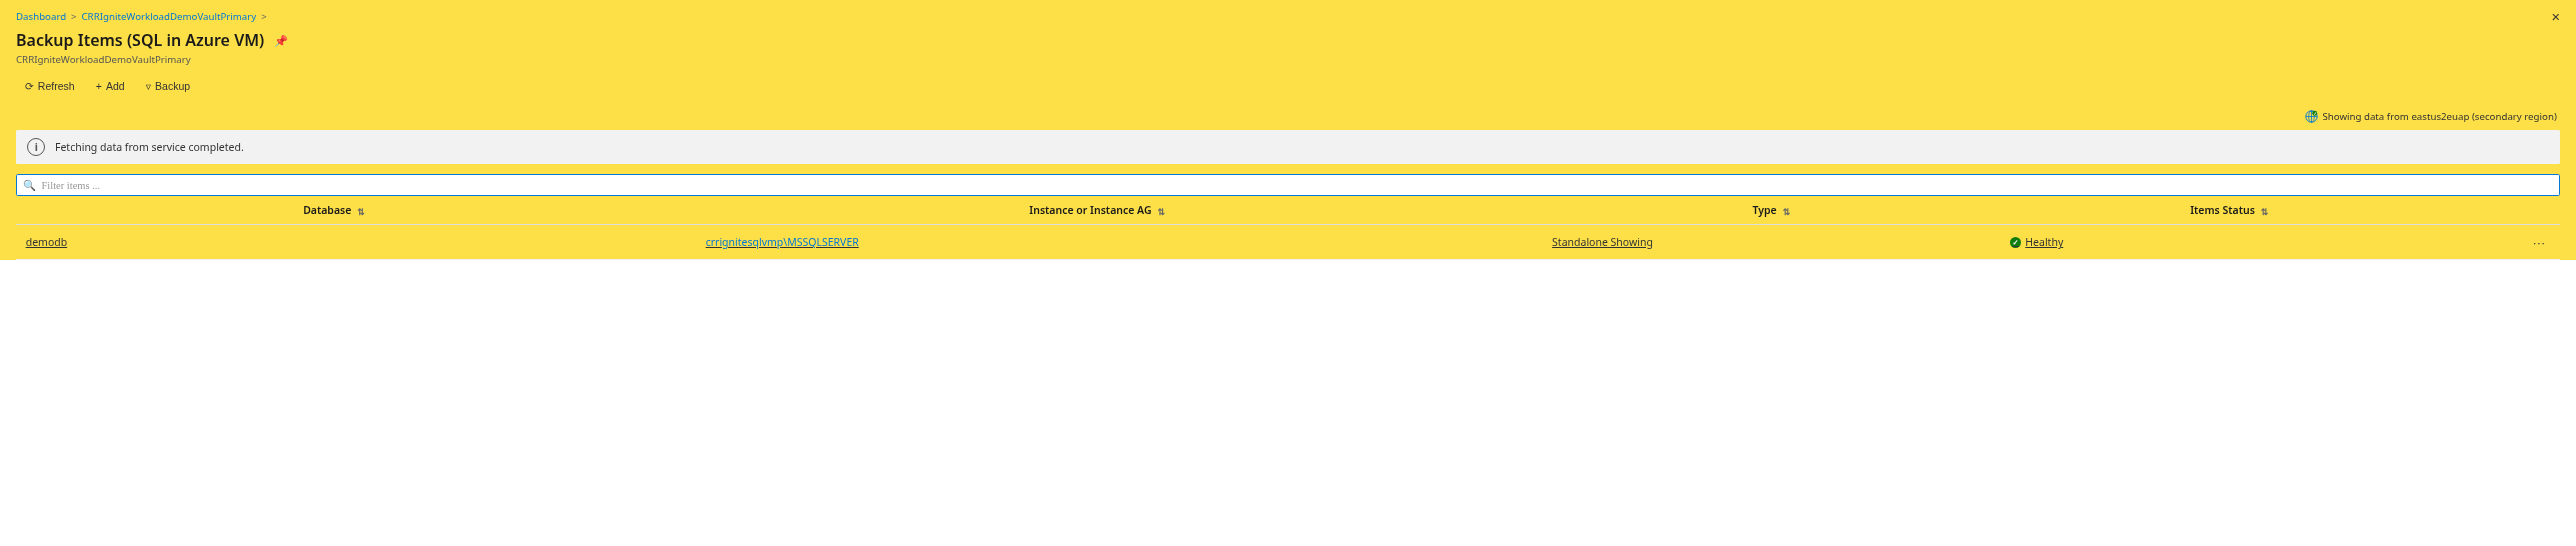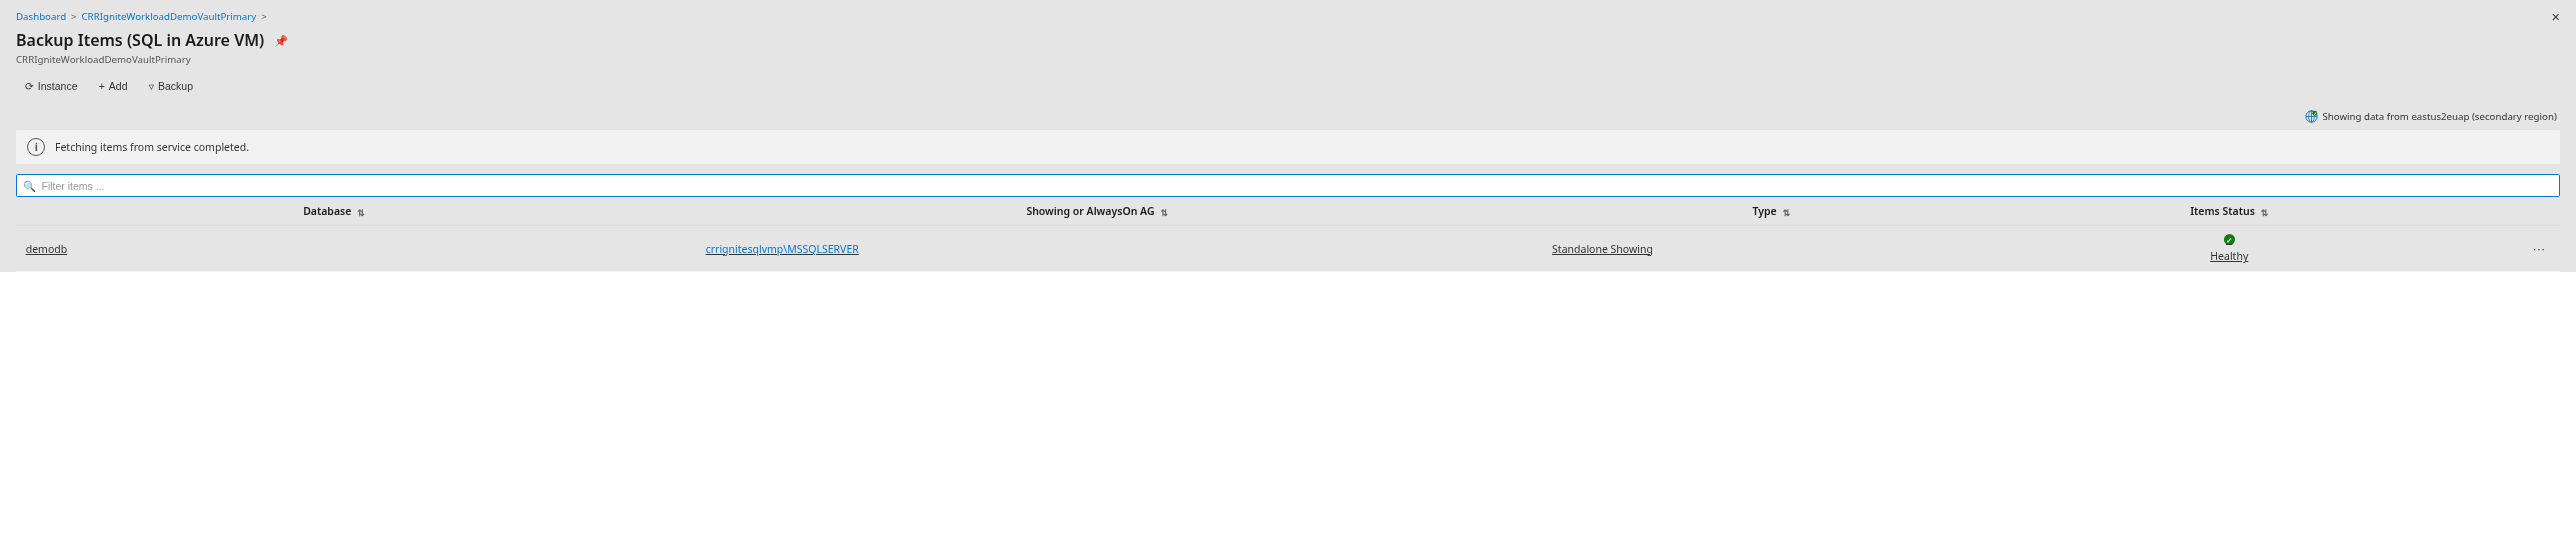--- a/index.html
+++ b/index.html
@@ -5,21 +5,21 @@
     * { box-sizing: border-box; margin: 0; padding: 0; }
     body {
       font-family: 'Segoe UI', system-ui, sans-serif;
       font-size: 10.5px;
       background: #fff;
       color: #333;
     }
     .container {
       width: 100%;
       max-width: 2576px;
-      background: #e5e5e5;
+      background: #fde047;
       padding: 9.7px 16px 0 16px;
       position: relative;
     }
     .breadcrumb {
       display: flex;
       align-items: center;
       gap: 4.9px;
       font-size: 9.7px;
       margin-bottom: 6.5px;
     }
@@ -137,20 +137,21 @@
       margin-right: 4.9px;
       font-size: 10.5px;
     }
     .filter-input {
       border: none;
       outline: none;
       width: 100%;
       font-size: 10.5px;
       padding: 4.9px 0;
       color: #333;
+      font-family: Liberation Serif, serif;
     }
     .filter-input::placeholder {
       color: #999;
     }
     .table-container {
       width: 100%;
     }
     table {
       width: 100%;
       border-collapse: collapse;
@@ -185,21 +186,20 @@
     .link-cell {
       color: #0078d4;
       cursor: pointer;
       text-decoration: none;
       margin-left: 44px;
     }
     .status-healthy {
       display: flex;
       align-items: center;
       gap: 4px;
-      flex-direction: column;
     }
     .status-dot {
       width: 11.3px;
       height: 11.3px;
       border-radius: 50%;
       background: #107c10;
       display: inline-flex;
       align-items: center;
       justify-content: center;
       flex-shrink: 0;
@@ -245,21 +245,21 @@
     <span class="page-icon">📌</span>
   </div>
 
   <div class="vault-name">CRRIgniteWorkloadDemoVaultPrimary</div>
 
   <button class="close-btn">×</button>
 
   <div class="toolbar">
     <button class="toolbar-btn">
       <span class="btn-icon">⟳</span>
-      <span>Instance</span>
+      <span>Refresh</span>
     </button>
     <button class="toolbar-btn">
       <span class="btn-icon">+</span>
       <span>Add</span>
     </button>
     <button class="toolbar-btn">
       <span class="btn-icon">▿</span>
       <span>Backup</span>
     </button>
   </div>
@@ -273,38 +273,38 @@
         <line x1="8" y1="1" x2="8" y2="15" stroke="#0078d4" stroke-width="1"></line>
         <circle cx="12" cy="4" r="3" fill="#107c10"></circle>
         <text x="10.5" y="6.5" font-size="5" fill="white" font-weight="bold">✓</text>
       </svg>
     </span>
     <span>Showing data from eastus2euap (secondary region)</span>
   </div>
 
   <div class="info-bar">
     <div class="info-icon">i</div>
-    <span>Fetching items from service completed.</span>
+    <span>Fetching data from service completed.</span>
   </div>
 
   <div class="filter-input-container">
     <span class="search-icon">🔍</span>
     <input class="filter-input" type="text" placeholder="Filter items ..." style="">
   </div>
 
   <div class="table-container">
     <table>
       <thead>
         <tr>
           <th class="col-database">
             <span>Database</span>
             <span class="sort-icon">⇅</span>
           </th>
           <th class="col-instance">
-            <span>Showing or AlwaysOn AG</span>
+            <span>Instance or Instance AG</span>
             <span class="sort-icon">⇅</span>
           </th>
           <th class="col-type">
             <span>Type</span>
             <span class="sort-icon">⇅</span>
           </th>
           <th class="col-status">
             <span>Items Status</span>
             <span class="sort-icon">⇅</span>
           </th>

